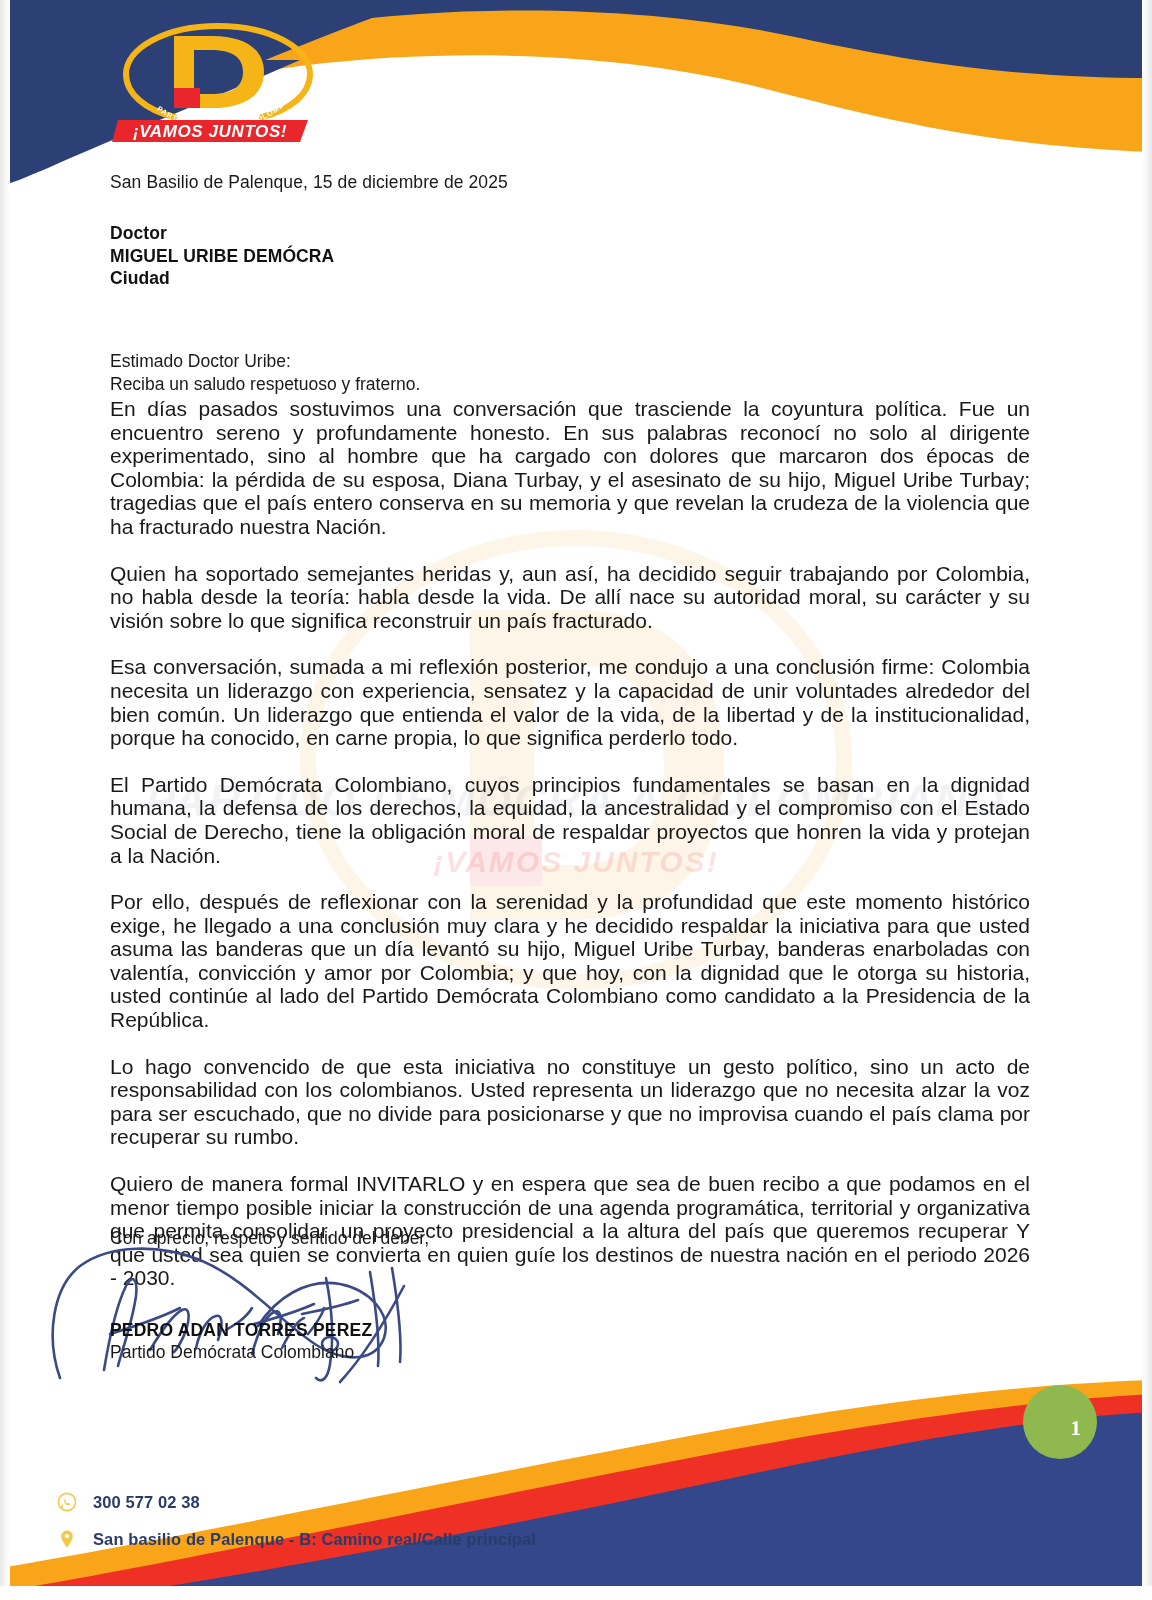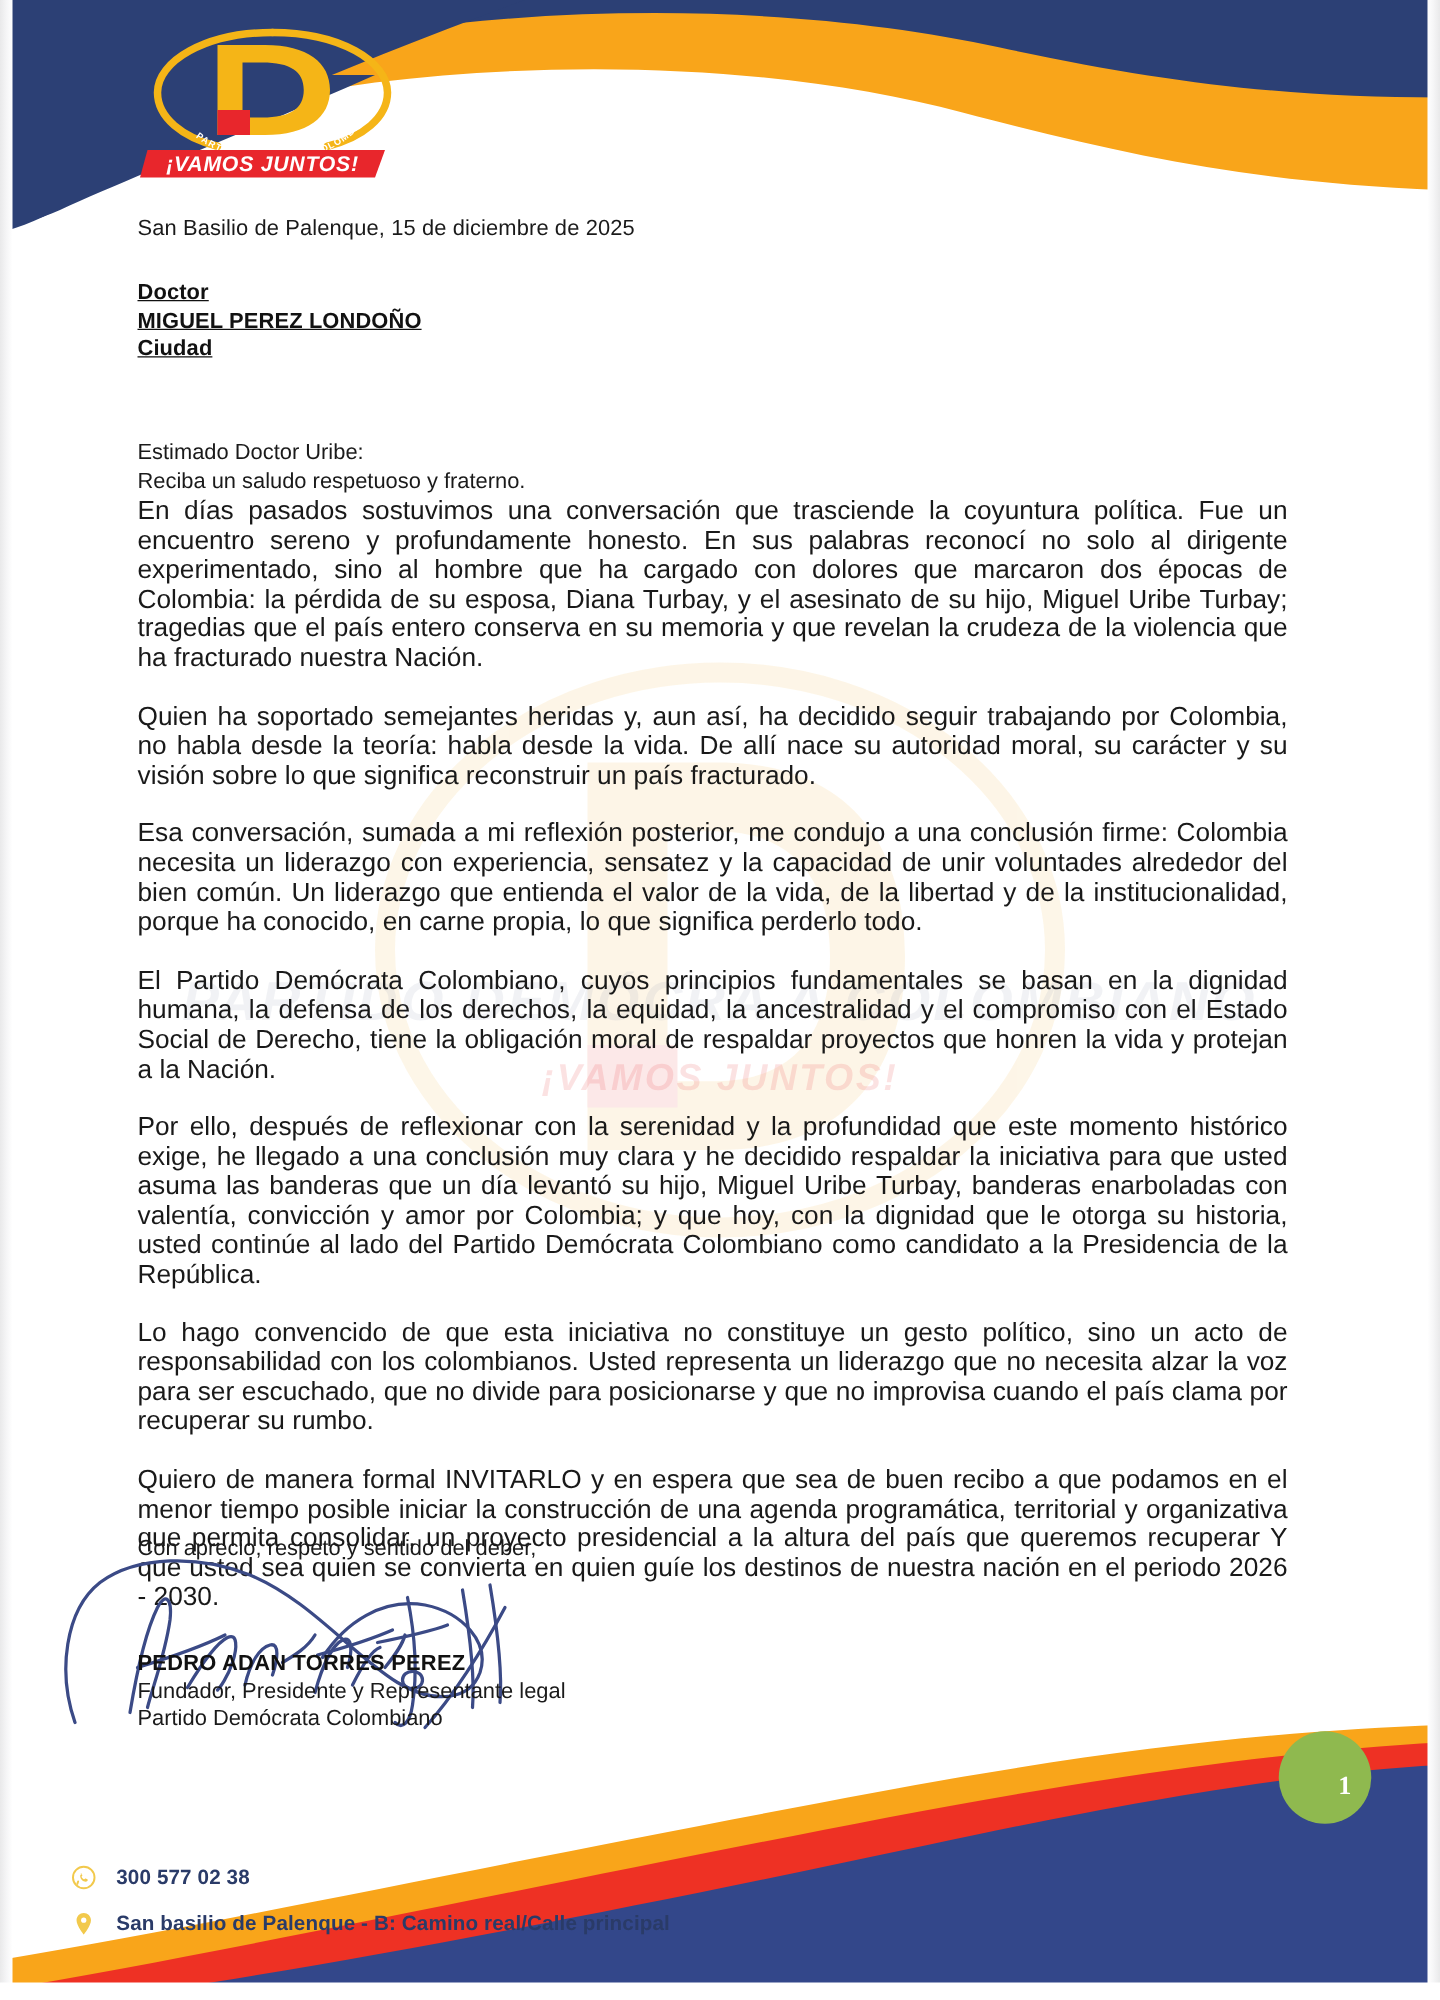--- a/index.html
+++ b/index.html
@@ -87,21 +87,20 @@
 
   .addressee {
     position: absolute;
     left: 110px;
     top: 222px;
     font-size: 17.5px;
     font-weight: bold;
     color: #111111;
     line-height: 22.5px;
     letter-spacing: 0.1px;
-    text-decoration: underline;
   }
 
   .greeting {
     position: absolute;
     left: 110px;
     top: 330px;
     font-size: 17.5px;
     color: #1a1a1a;
     line-height: 23px;
     margin-top: 20px;
@@ -286,21 +285,21 @@
       <text x="98" y="121" text-anchor="middle" font-family="Liberation Sans, sans-serif" font-size="17" font-weight="bold" font-style="italic" letter-spacing="0.6" fill="#ffffff">¡VAMOS JUNTOS!</text>
     </svg>
   </div>
 
   <div class="letter">
 
     <div class="date-line">San Basilio de Palenque, 15 de diciembre de 2025</div>
 
     <div class="addressee">
       <div>Doctor</div>
-      <div>MIGUEL PEREZ LONDOÑO</div>
+      <div>MIGUEL URIBE DEMÓCRA</div>
       <div>Ciudad</div>
     </div>
 
     <div class="greeting">
       <div>Estimado Doctor Uribe:</div>
       <div>Reciba un saludo respetuoso y fraterno.</div>
     </div>
 
     <div class="body-block">
       <p class="para">En días pasados sostuvimos una conversación que trasciende la coyuntura política. Fue un encuentro sereno y profundamente honesto. En sus palabras reconocí no solo al dirigente experimentado, sino al hombre que ha cargado con dolores que marcaron dos épocas de Colombia: la pérdida de su esposa, Diana Turbay, y el asesinato de su hijo, Miguel Uribe Turbay; tragedias que el país entero conserva en su memoria y que revelan la crudeza de la violencia que ha fracturado nuestra Nación.</p>
@@ -333,21 +332,20 @@
         <ellipse cx="290" cy="106" rx="8" ry="7"></ellipse>
         <path d="M330 34 C336 70 340 104 338 128"></path>
         <path d="M352 30 C358 66 362 100 360 124"></path>
         <path d="M300 144 C322 120 346 82 364 48"></path>
       </g>
     </svg>
   </div>
 
   <div class="sig-block">
     <div class="sig-name">PEDRO ADAN TORRES PEREZ</div>
-    <div class="sig-role">Fundador, Presidente y Representante legal</div>
     <div class="sig-role">Partido Demócrata Colombiano</div>
   </div>
 
   <div class="page-badge">
     <span>1</span>
   </div>
 
   <div class="footer-wave">
     <svg width="1152" height="230" viewBox="0 0 1152 230">
 

